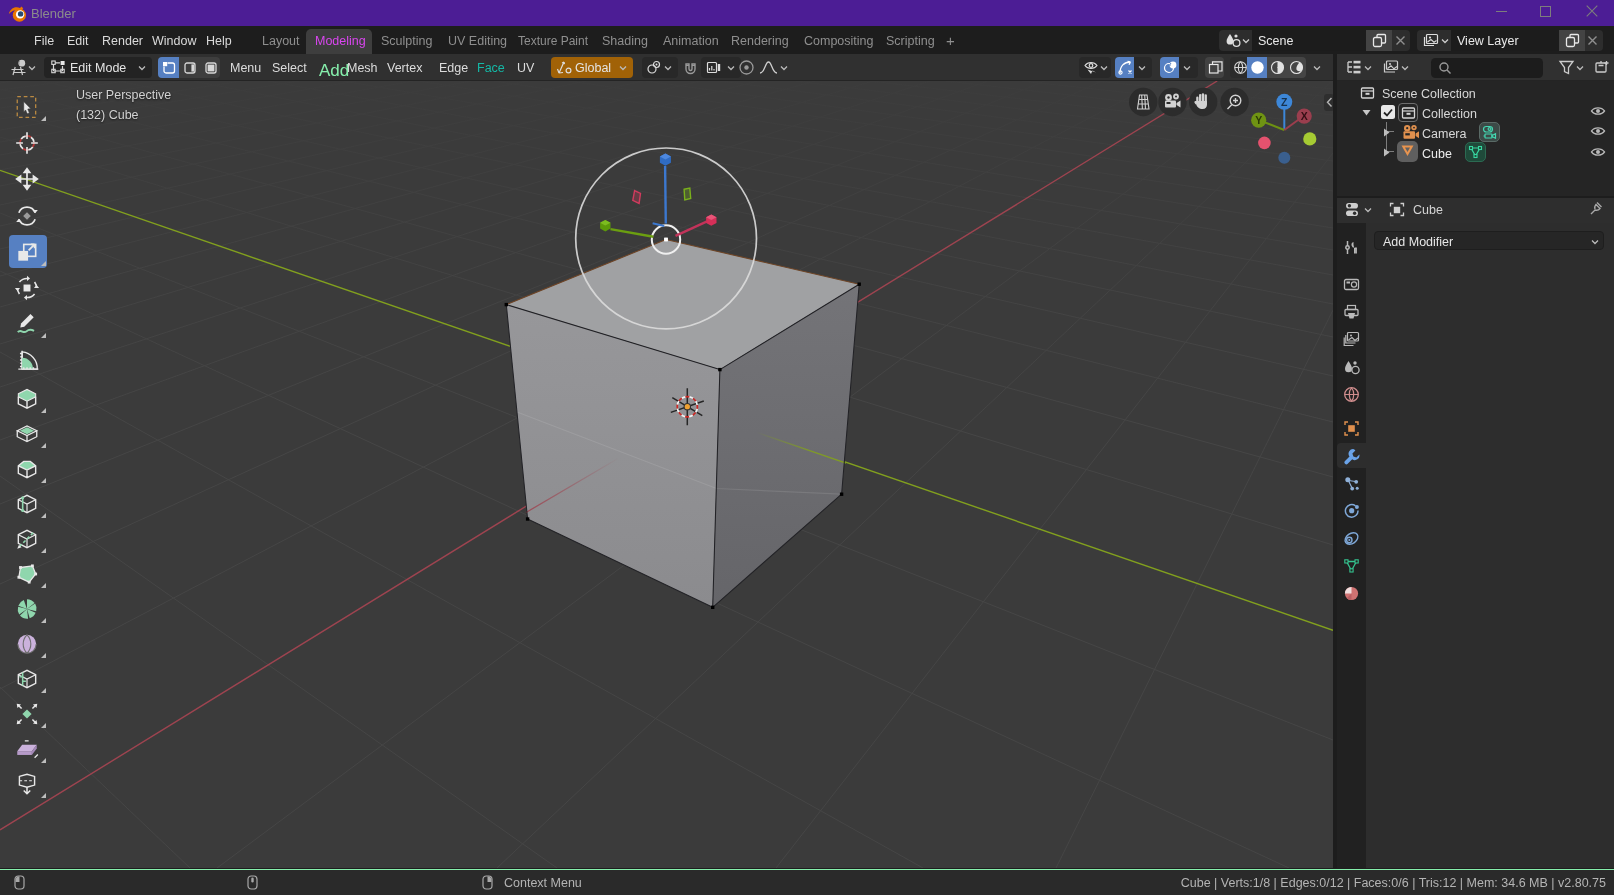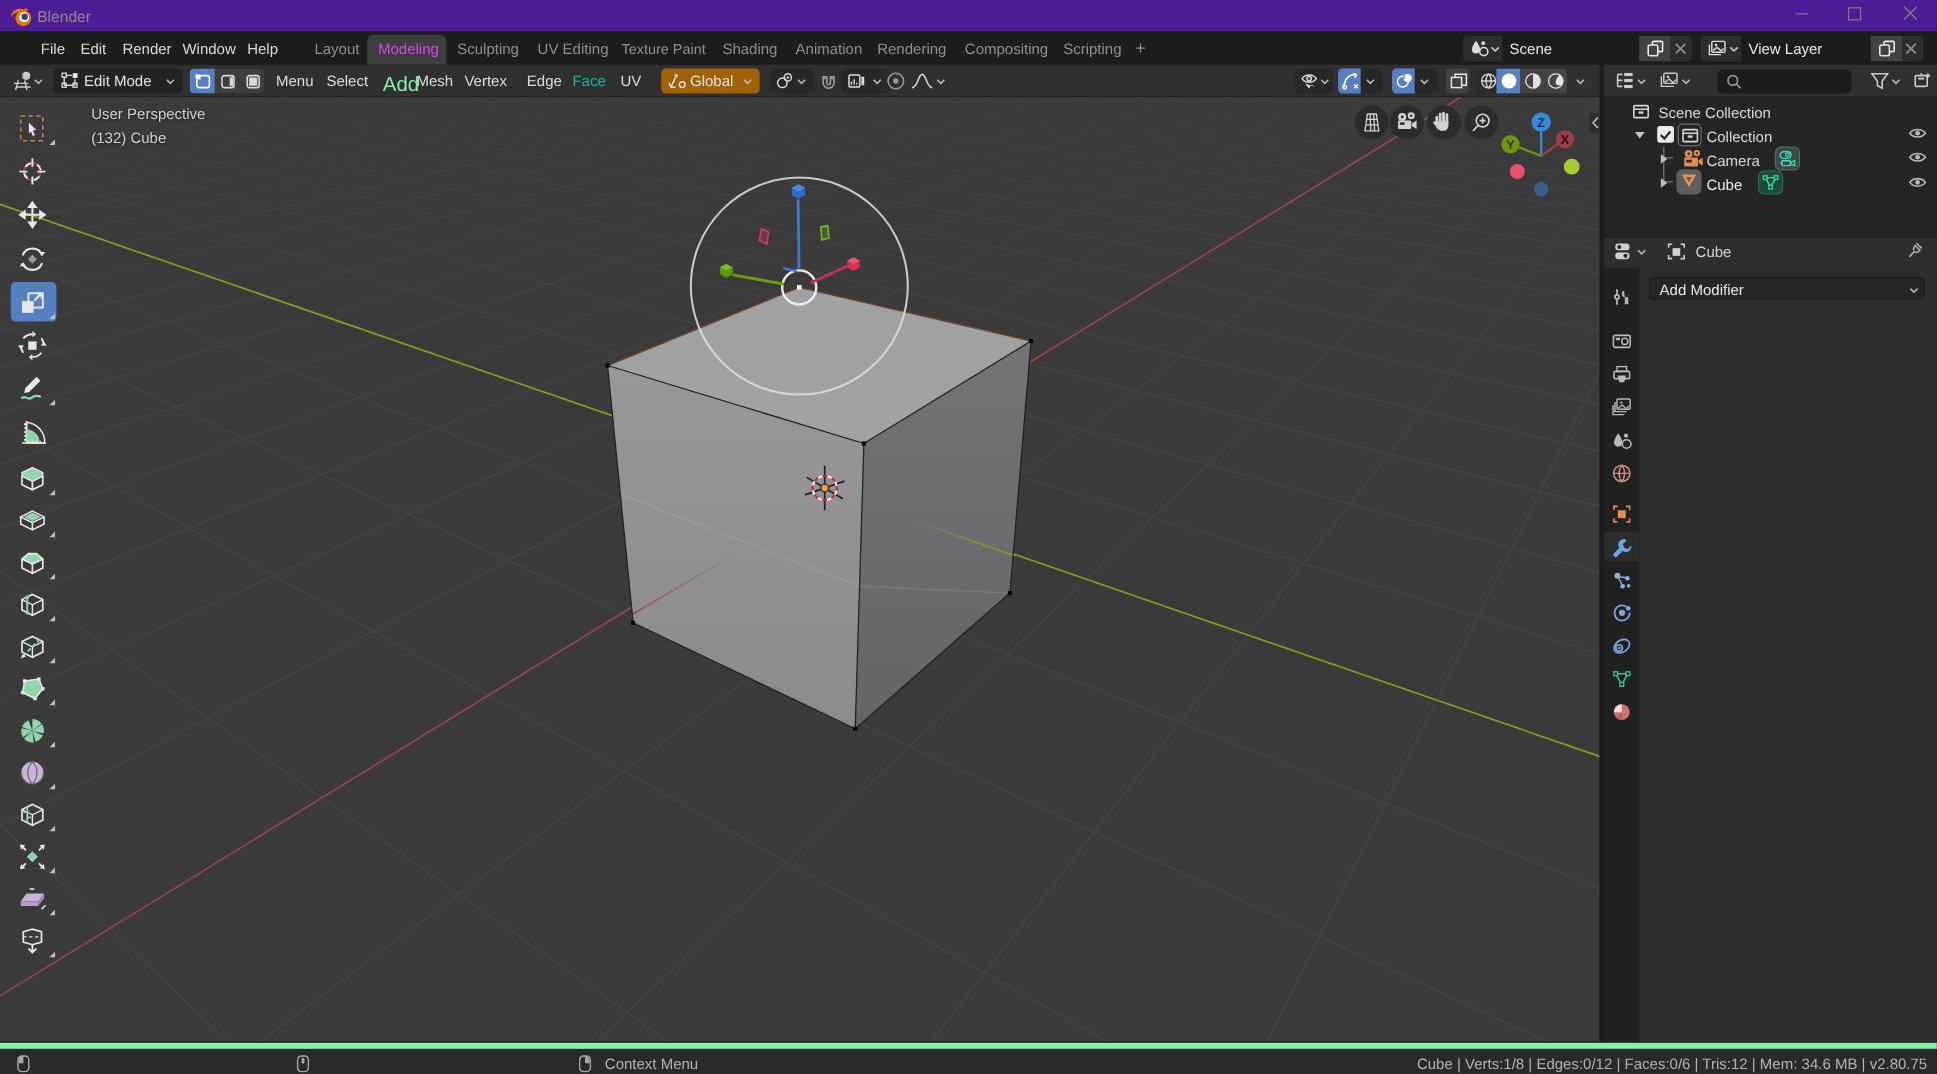--- a/index.html
+++ b/index.html
@@ -757,21 +757,21 @@
 <path d="M8.5 1.9 A6.6 6.6 0 0 0 1.9 8.5 L8.5 8.5 Z" fill="#f0dede"></path>
 <path d="M8.5 8.5 L8.5 15.1 A6.6 6.6 0 0 1 3.8 13.2 Z" fill="#b85f63"></path>
     </svg>
     <div class="a" style="left:37px;top:177px;width:230px;height:19px;background:#262626;border:1px solid #1e1e1e;border-radius:4px">
 <div class="tx" style="left:8px;top:2.5px;font-size:12.5px;color:#e6e6e6">Add Modifier</div>
 <svg class="a" style="left:216px;top:7px" width="8" height="6" viewBox="0 0 8 6">
         <path d="M1 1.5 L4 4.5 L7 1.5" stroke="#bbb" stroke-width="1.3" fill="none"></path>
       </svg>
 </div>
   </div>
-<div class="a" style="left:0;top:869px;width:1614px;height:26px;background:#2a2a2a;border-top:5px solid #86efac">
+<div class="a" style="left:0;top:869px;width:1614px;height:26px;background:#2a2a2a;border-top:1px solid #86efac">
     <svg class="a" style="left:14px;top:5px" width="11" height="15" viewBox="0 0 11 15">
       <rect x="1" y="1" width="9" height="13" rx="3.2" fill="none" stroke="#a8a8a8" stroke-width="1.2"></rect>
       <path d="M5.5 1.2 A4 4 0 0 0 1.6 4.5 L1.6 7 L5.5 7 Z" fill="#a8a8a8"></path>
     </svg>
     <svg class="a" style="left:247px;top:5px" width="11" height="15" viewBox="0 0 11 15">
       <rect x="1" y="1" width="9" height="13" rx="3.2" fill="none" stroke="#a8a8a8" stroke-width="1.2"></rect>
       <rect x="4.3" y="2.5" width="2.4" height="5" rx="1.2" fill="#a8a8a8"></rect>
     </svg>
     <svg class="a" style="left:482px;top:5px" width="11" height="15" viewBox="0 0 11 15">
       <rect x="1" y="1" width="9" height="13" rx="3.2" fill="none" stroke="#a8a8a8" stroke-width="1.2"></rect>

